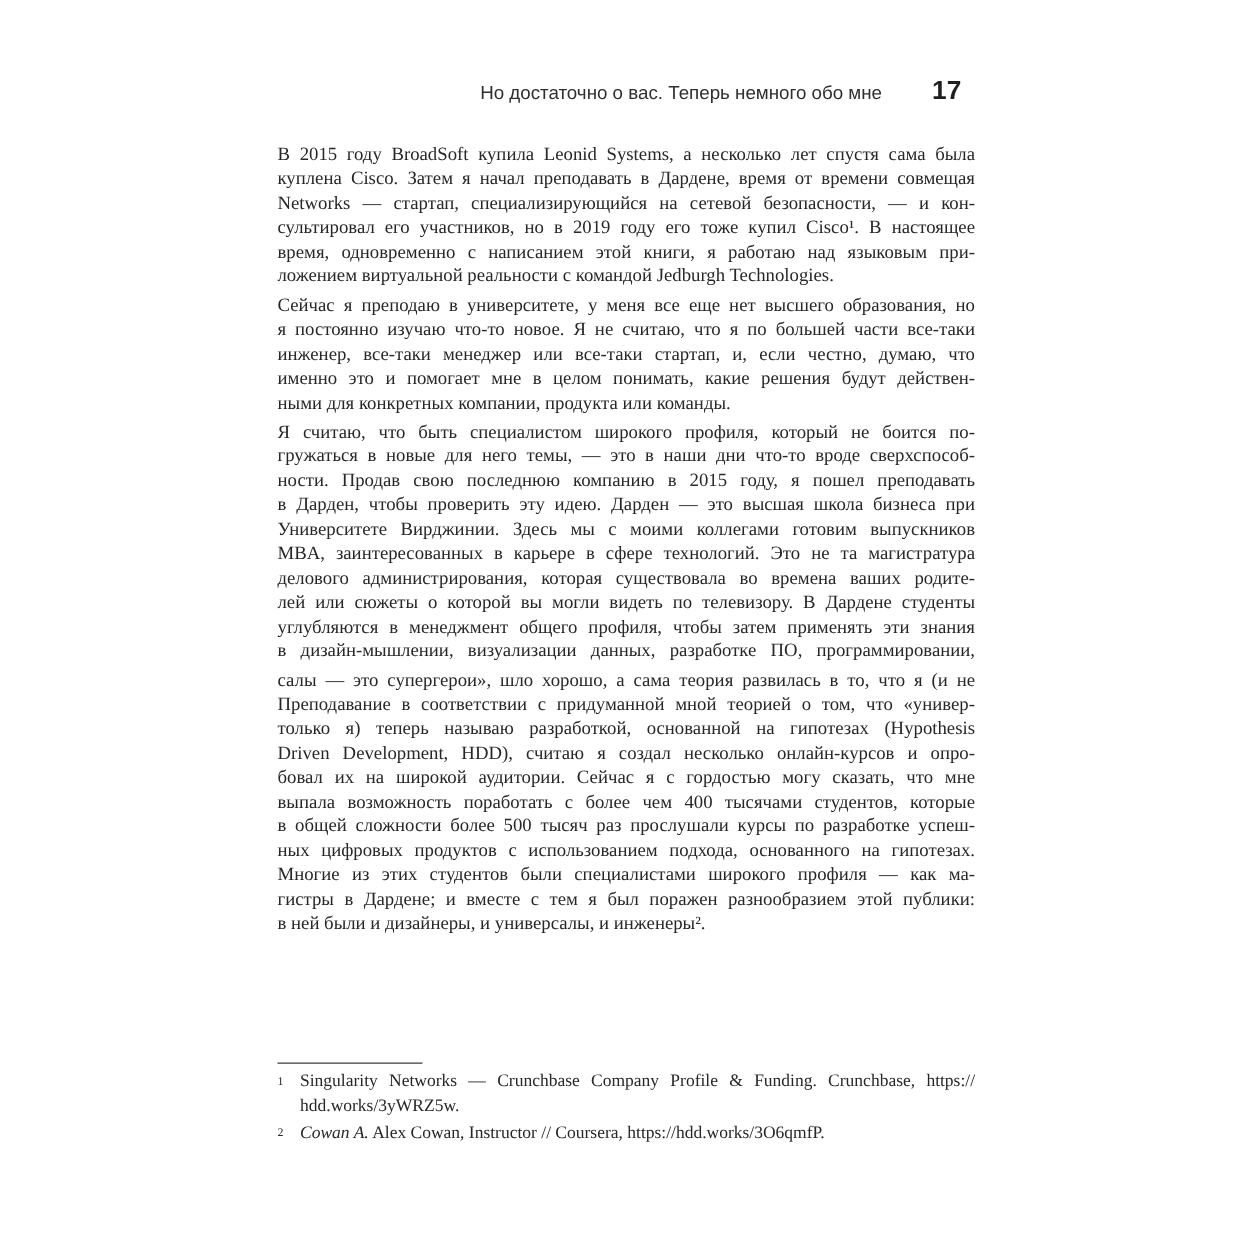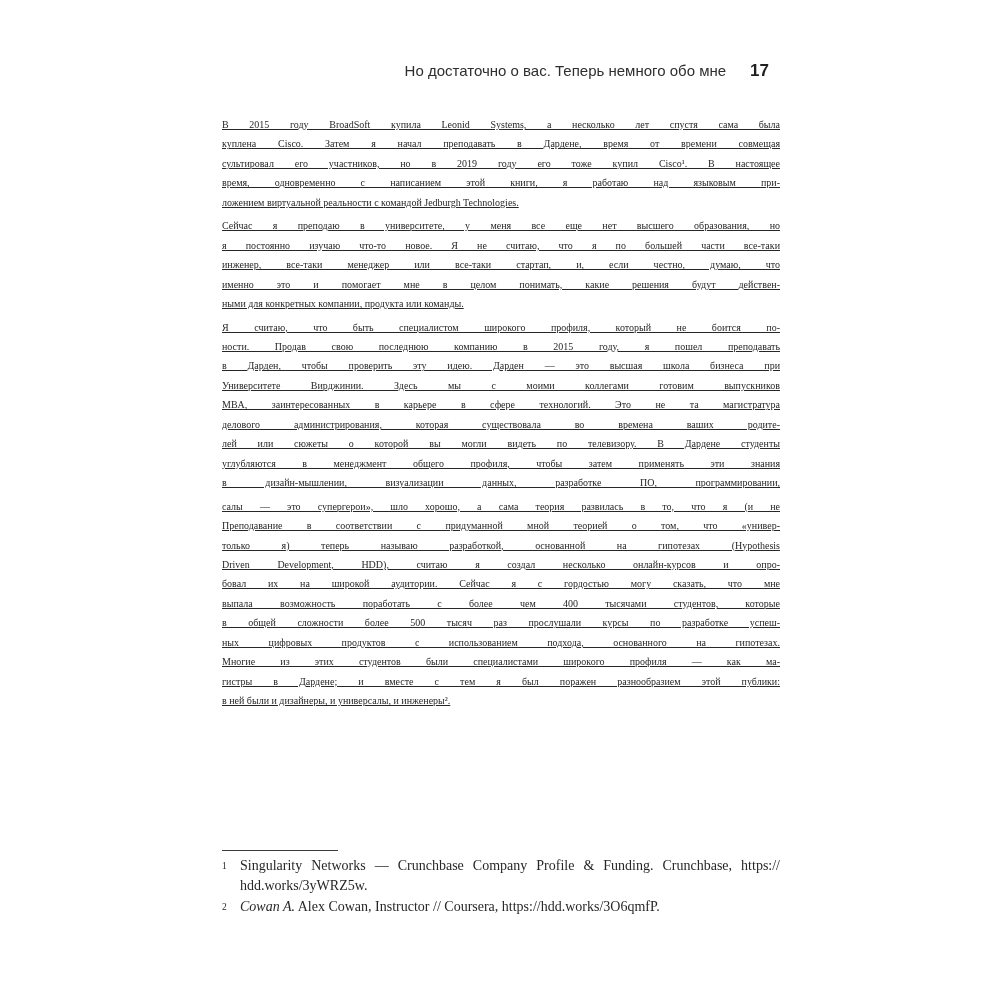--- a/index.html
+++ b/index.html
@@ -12,40 +12,39 @@
     font-family: "Liberation Serif", serif;
   }
   .page-header {
     position: absolute;
     top: 61px;
     left: 222px;
     width: 547px;
     display: flex;
     justify-content: flex-end;
     align-items: baseline;
-    gap: 24px;
+    gap: 40px;
     font-family: "Liberation Sans", sans-serif;
     font-size: 15px;
     color: #2e2e2e;
     white-space: nowrap;
   }
   .page-number {
     font-weight: 700;
-    font-size: 17px;
+    font-size: 21px;
     color: #1f1f1f;
   }
   .body-text {
     position: absolute;
     left: 222px;
     top: 115px;
     width: 558px;
     color: #272727;
-    font-size: 10px;
+    font-size: 15px;
     line-height: 19.45px;
-    text-decoration: underline;
   }
   .para { margin: 0 0 4px 0; }
   .ln {
     display: block;
     text-align: justify;
     text-align-last: justify;
   }
   .ln.last {
     text-align: center;
     text-align-last: left;
@@ -85,35 +84,37 @@
   <header class="page-header">
     <span>Но достаточно о вас. Теперь немного обо мне</span>
     <span class="page-number">17</span>
   </header>
 
   <main class="body-text">
 
     <p class="para">
       <span class="ln">В 2015 году BroadSoft купила Leonid Systems, а несколько лет спустя сама была</span>
       <span class="ln">куплена Cisco. Затем я начал преподавать в Дардене, время от времени совмещая</span>
+      <span class="ln">Networks — стартап, специализирующийся на сетевой безопасности, — и кон-</span>
       <span class="ln">сультировал его участников, но в 2019 году его тоже купил Cisco¹. В настоящее</span>
       <span class="ln">время, одновременно с написанием этой книги, я работаю над языковым при-</span>
       <span class="ln last">ложением виртуальной реальности с командой Jedburgh Technologies.</span>
     </p>
 
     <p class="para">
       <span class="ln">Сейчас я преподаю в университете, у меня все еще нет высшего образования, но</span>
       <span class="ln">я постоянно изучаю что-то новое. Я не считаю, что я по большей части все-таки</span>
       <span class="ln">инженер, все-таки менеджер или все-таки стартап, и, если честно, думаю, что</span>
       <span class="ln">именно это и помогает мне в целом понимать, какие решения будут действен-</span>
       <span class="ln last">ными для конкретных компании, продукта или команды.</span>
     </p>
 
     <p class="para">
       <span class="ln">Я считаю, что быть специалистом широкого профиля, который не боится по-</span>
+      <span class="ln">гружаться в новые для него темы, — это в наши дни что-то вроде сверхспособ-</span>
       <span class="ln">ности. Продав свою последнюю компанию в 2015 году, я пошел преподавать</span>
       <span class="ln">в Дарден, чтобы проверить эту идею. Дарден — это высшая школа бизнеса при</span>
       <span class="ln">Университете Вирджинии. Здесь мы с моими коллегами готовим выпускников</span>
       <span class="ln">MBA, заинтересованных в карьере в сфере технологий. Это не та магистратура</span>
       <span class="ln">делового администрирования, которая существовала во времена ваших родите-</span>
       <span class="ln">лей или сюжеты о которой вы могли видеть по телевизору. В Дардене студенты</span>
       <span class="ln">углубляются в менеджмент общего профиля, чтобы затем применять эти знания</span>
       <span class="ln">в дизайн-мышлении, визуализации данных, разработке ПО, программировании,</span>
     </p>
 

